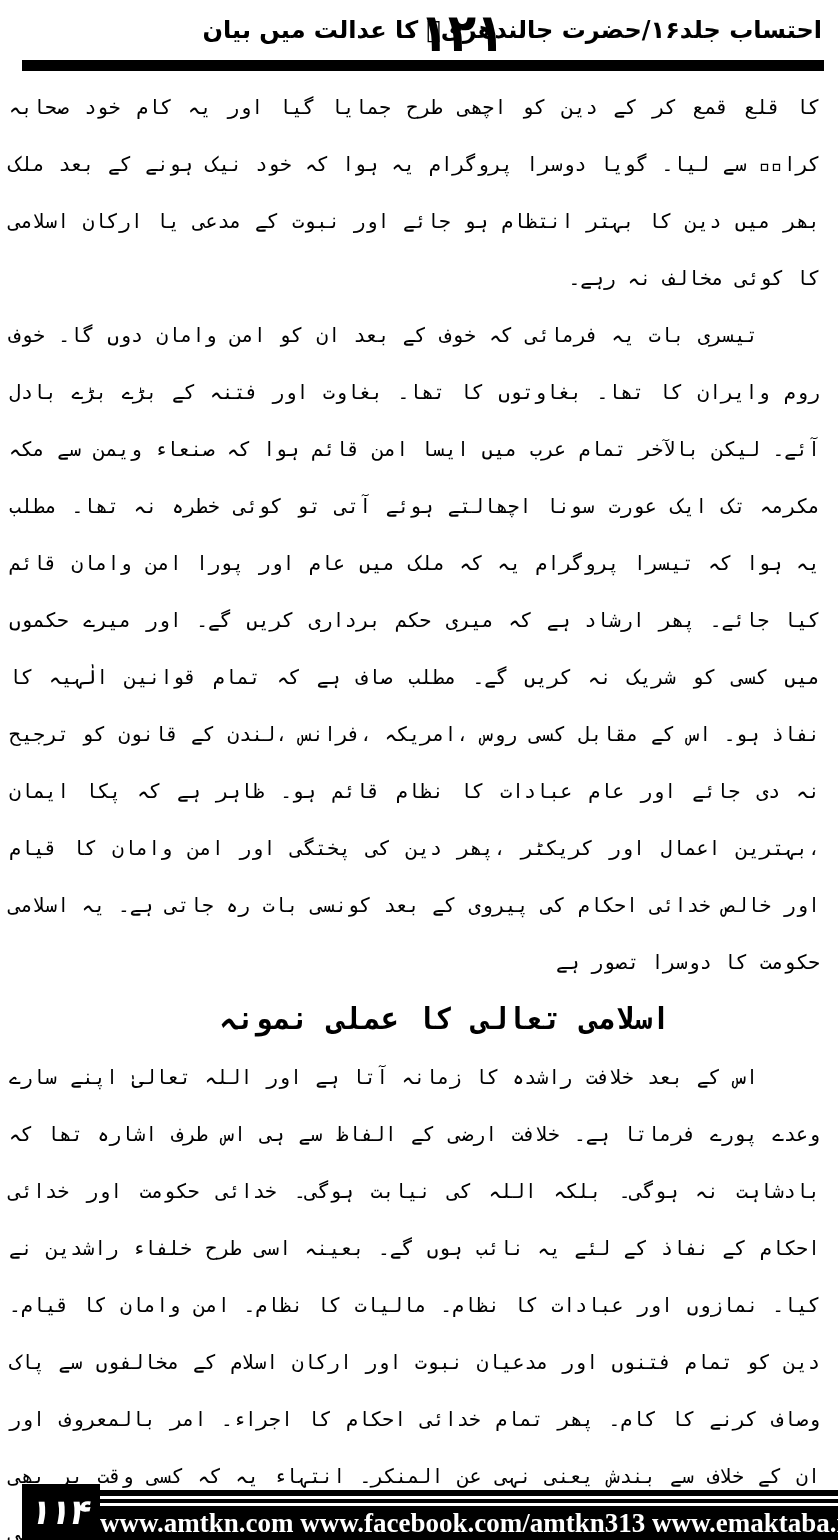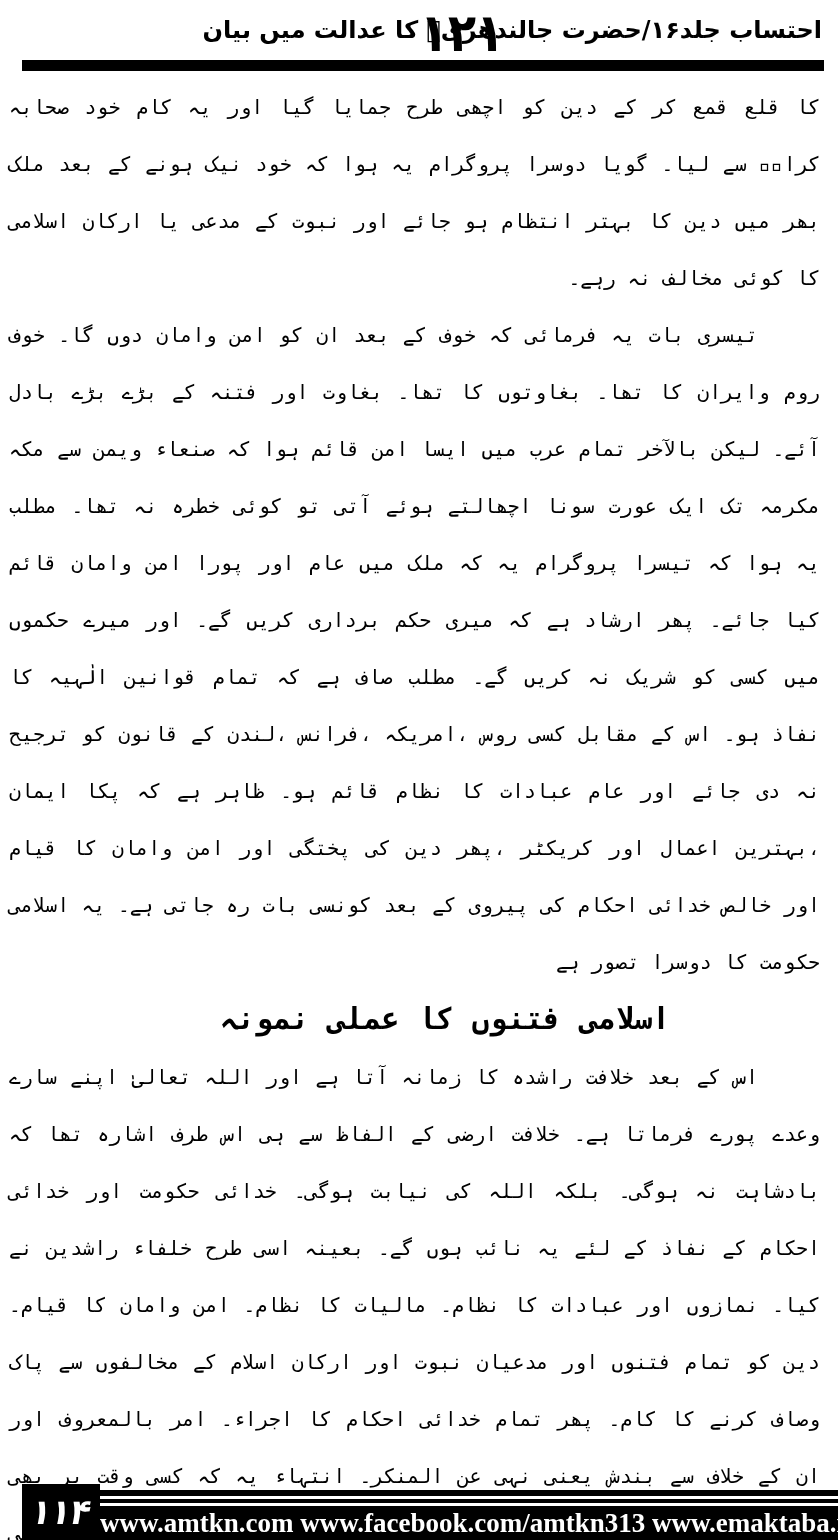--- a/index.html
+++ b/index.html
@@ -74,21 +74,21 @@
 
 <div class="header">
   <div class="header-pageno">۱۲۱</div>
   <div class="header-title">احتساب جلد۱۶/حضرت جالندھریؒ کا عدالت میں بیان</div>
 </div>
 <div class="header-divider"></div>
 
 <div class="page-body">
   <p class="para lastline-right">کا قلع قمع کر کے دین کو اچھی طرح جمایا گیا اور یہ کام خود صحابہ کرامؓ سے لیا۔ گویا دوسرا پروگرام یہ ہوا کہ خود نیک ہونے کے بعد ملک بھر میں دین کا بہتر انتظام ہو جائے اور نبوت کے مدعی یا ارکان اسلامی کا کوئی مخالف نہ رہے۔</p>
   <p class="para indent lastline-right">تیسری بات یہ فرمائی کہ خوف کے بعد ان کو امن وامان دوں گا۔ خوف روم وایران کا تھا۔ بغاوتوں کا تھا۔ بغاوت اور فتنہ کے بڑے بڑے بادل آئے۔ لیکن بالآخر تمام عرب میں ایسا امن قائم ہوا کہ صنعاء ویمن سے مکہ مکرمہ تک ایک عورت سونا اچھالتے ہوئے آتی تو کوئی خطرہ نہ تھا۔ مطلب یہ ہوا کہ تیسرا پروگرام یہ کہ ملک میں عام اور پورا امن وامان قائم کیا جائے۔ پھر ارشاد ہے کہ میری حکم برداری کریں گے۔ اور میرے حکموں میں کسی کو شریک نہ کریں گے۔ مطلب صاف ہے کہ تمام قوانین الٰہیہ کا نفاذ ہو۔ اس کے مقابل کسی روس ،امریکہ ،فرانس ،لندن کے قانون کو ترجیح نہ دی جائے اور عام عبادات کا نظام قائم ہو۔ ظاہر ہے کہ پکا ایمان ،بہترین اعمال اور کریکٹر ،پھر دین کی پختگی اور امن وامان کا قیام اور خالص خدائی احکام کی پیروی کے بعد کونسی بات رہ جاتی ہے۔ یہ اسلامی حکومت کا دوسرا تصور ہے</p>
-  <div class="section-heading h1">اسلامی فتنوں کا عملی نمونہ</div>
+  <div class="section-heading h1">اسلامی تعالی کا عملی نمونہ</div>
   <p class="para indent lastline-right">اس کے بعد خلافت راشدہ کا زمانہ آتا ہے اور اللہ تعالیٰ اپنے سارے وعدے پورے فرماتا ہے۔ خلافت ارضی کے الفاظ سے ہی اس طرف اشارہ تھا کہ بادشاہت نہ ہوگی۔ بلکہ اللہ کی نیابت ہوگی۔ خدائی حکومت اور خدائی احکام کے نفاذ کے لئے یہ نائب ہوں گے۔ بعینہ اسی طرح خلفاء راشدین نے کیا۔ نمازوں اور عبادات کا نظام۔ مالیات کا نظام۔ امن وامان کا قیام۔ دین کو تمام فتنوں اور مدعیان نبوت اور ارکان اسلام کے مخالفوں سے پاک وصاف کرنے کا کام۔ پھر تمام خدائی احکام کا اجراء۔ امر بالمعروف اور ان کے خلاف سے بندش یعنی نہی عن المنکر۔ انتہاء یہ کہ کسی وقت پر بھی خدائی حکم پس پشت نہیں ڈالا جا سکتا ہے۔ اس کے مقابلہ میں کسی چیز کی کوئی حیثیت ہی نہ تھی۔ یہ ہے اسلامی حکومت کا تصور اور اس کا عملی نمونہ۔</p>
   <div class="section-heading h2">امر بالمعروف اور نہی عن المنکر</div>
 </div>
 
 <div class="footer">
   <div class="footer-pagebox">
     <span class="footer-pageno">۱۱۴</span>
   </div>
   <div class="footer-bar">
     <div class="footer-links">www.amtkn.com www.facebook.com/amtkn313 www.emaktaba.info</div>

